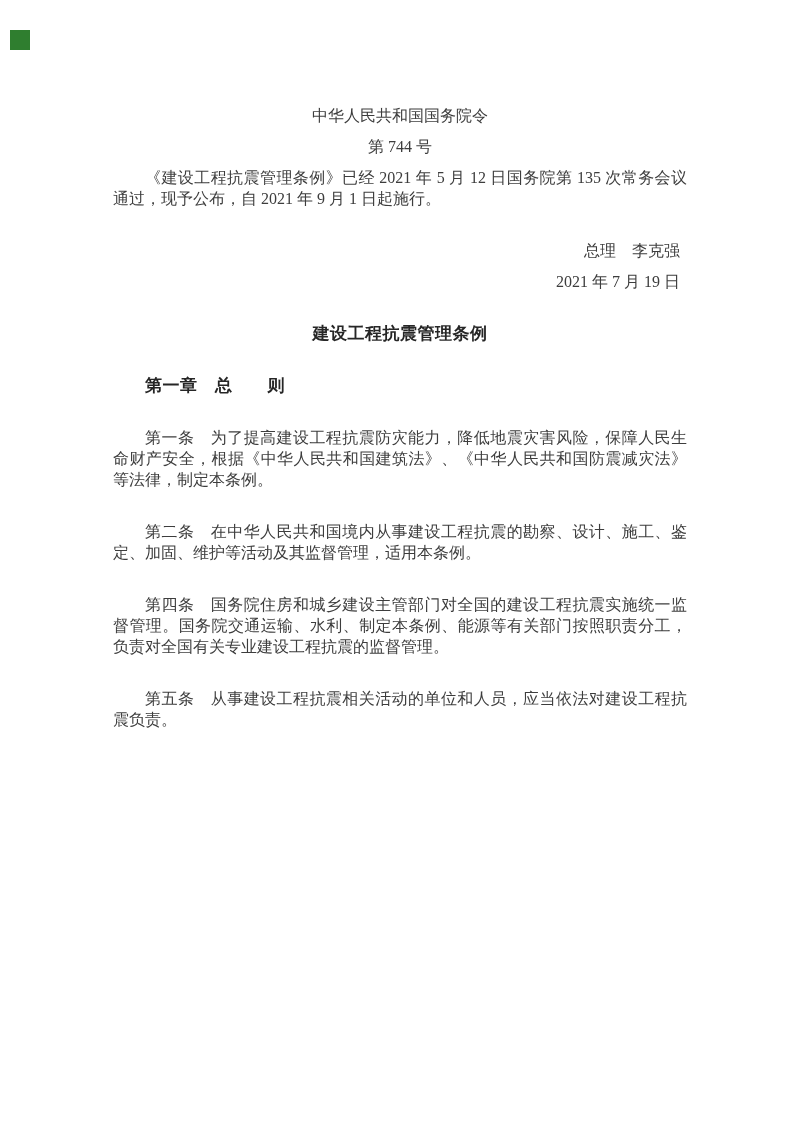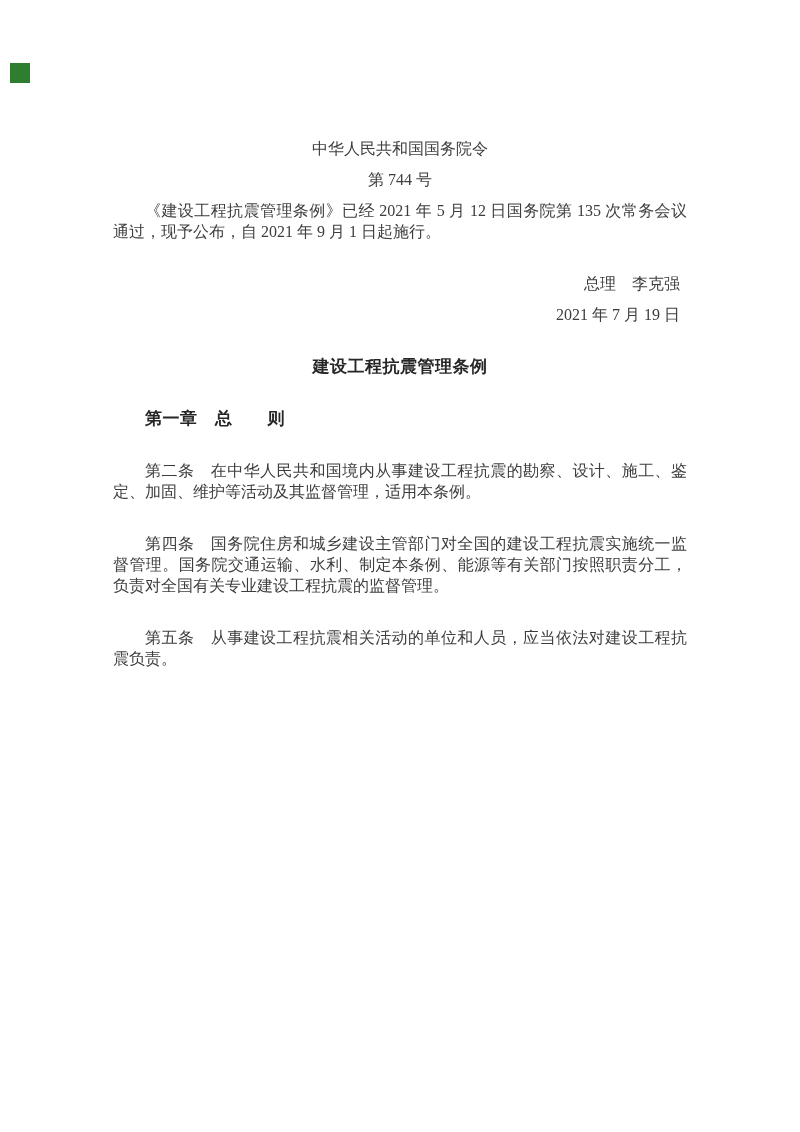--- a/index.html
+++ b/index.html
@@ -10,21 +10,20 @@
   .page {
     position: relative;
     width: 800px;
     height: 940px;
     background: #ffffff;
     overflow: hidden;
     font-family: "Liberation Serif", "DejaVu Serif", serif;
     font-size: 16px;
     line-height: 21px;
     color: #3d3d3d;
-    margin-top: 33px;
   }
   .marker {
     position: absolute;
     left: 10px;
     top: 30px;
     width: 20px;
     height: 20px;
   }
   .content {
     position: absolute;
@@ -92,20 +91,21 @@
     <p class="indent">《建设工程抗震管理条例》已经 2021 年 5 月 12 日国务院第 135 次常务会议通过，现予公布，自 2021 年 9 月 1 日起施行。</p>
 
     <p class="right gap">总理　李克强</p>
 
     <p class="right">2021 年 7 月 19 日</p>
 
     <p class="center heading gap">建设工程抗震管理条例</p>
 
     <p class="indent heading gap">第一章　总　　则</p>
 
+    <p class="indent gap">第一条　为了提高建设工程抗震防灾能力，降低地震灾害风险，保障人民生命财产安全，根据《中华人民共和国建筑法》、《中华人民共和国防震减灾法》等法律，制定本条例。</p>
 
     <p class="indent gap">第二条　在中华人民共和国境内从事建设工程抗震的勘察、设计、施工、鉴定、加固、维护等活动及其监督管理，适用本条例。</p>
 
 
     <p class="indent gap">第四条　国务院住房和城乡建设主管部门对全国的建设工程抗震实施统一监督管理。国务院交通运输、水利、制定本条例、能源等有关部门按照职责分工，负责对全国有关专业建设工程抗震的监督管理。</p>
 
 
 
     <p class="indent gap">第五条　从事建设工程抗震相关活动的单位和人员，应当依法对建设工程抗震负责。</p>
   </div>

